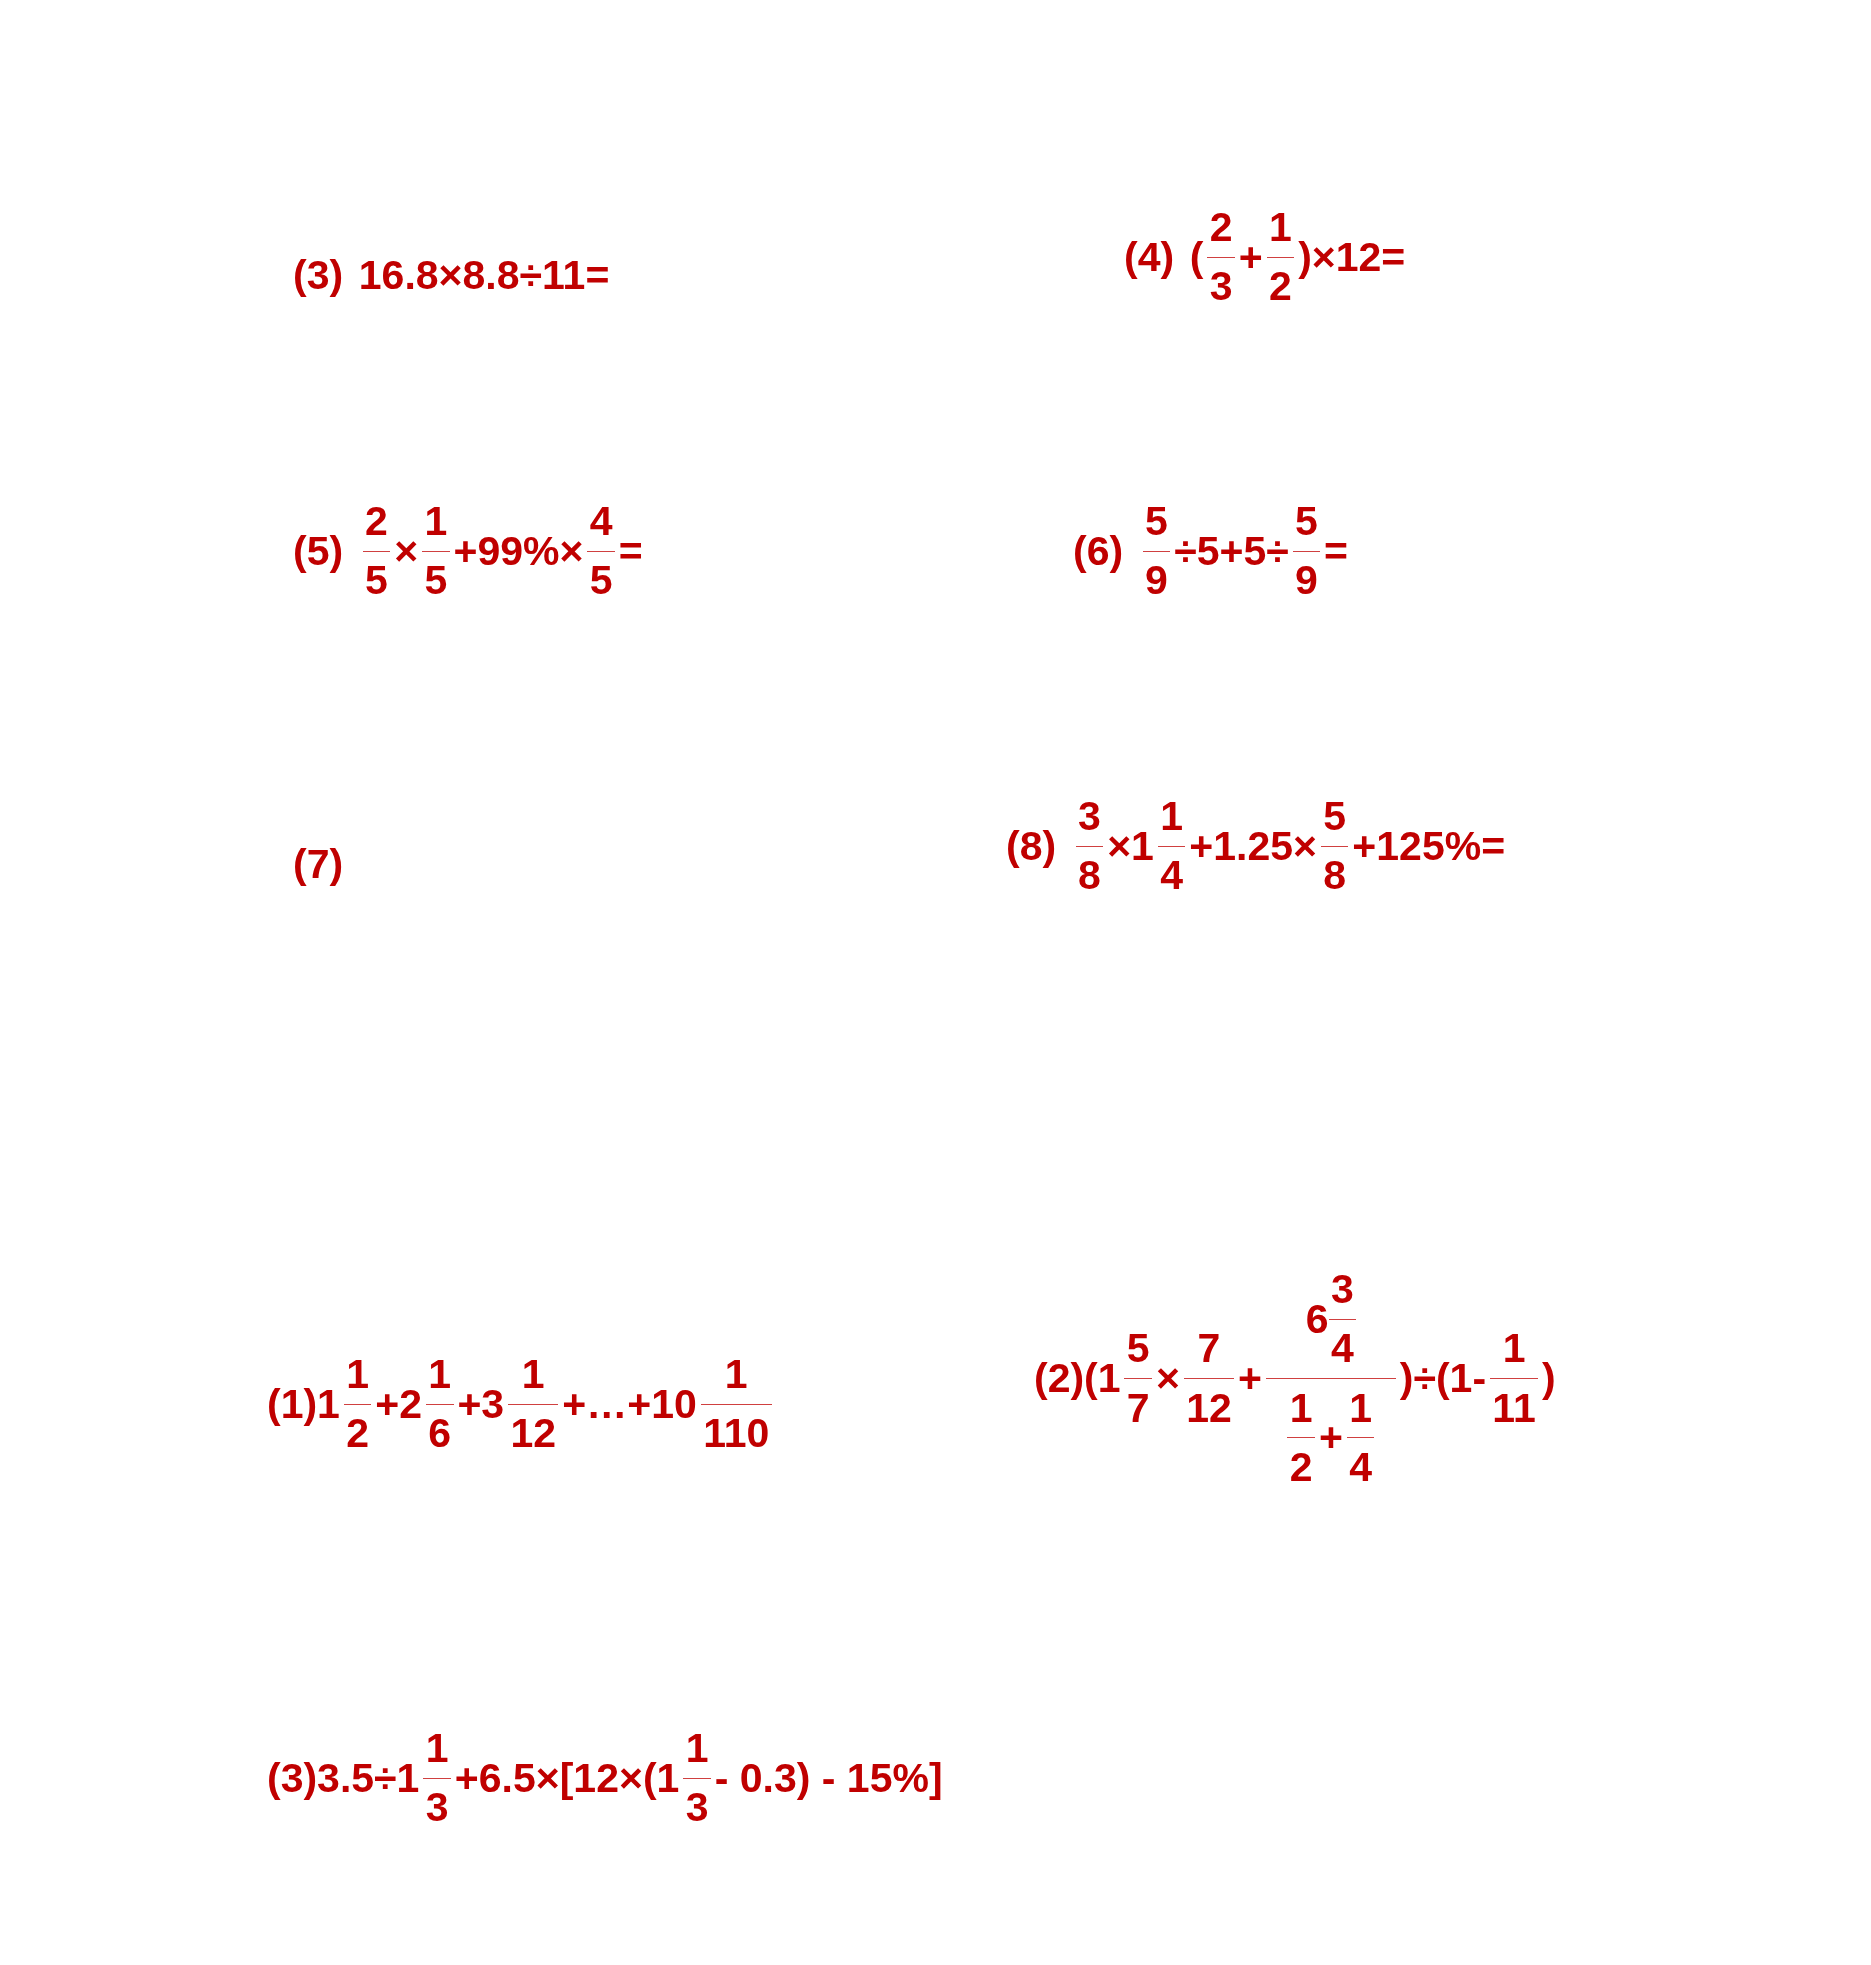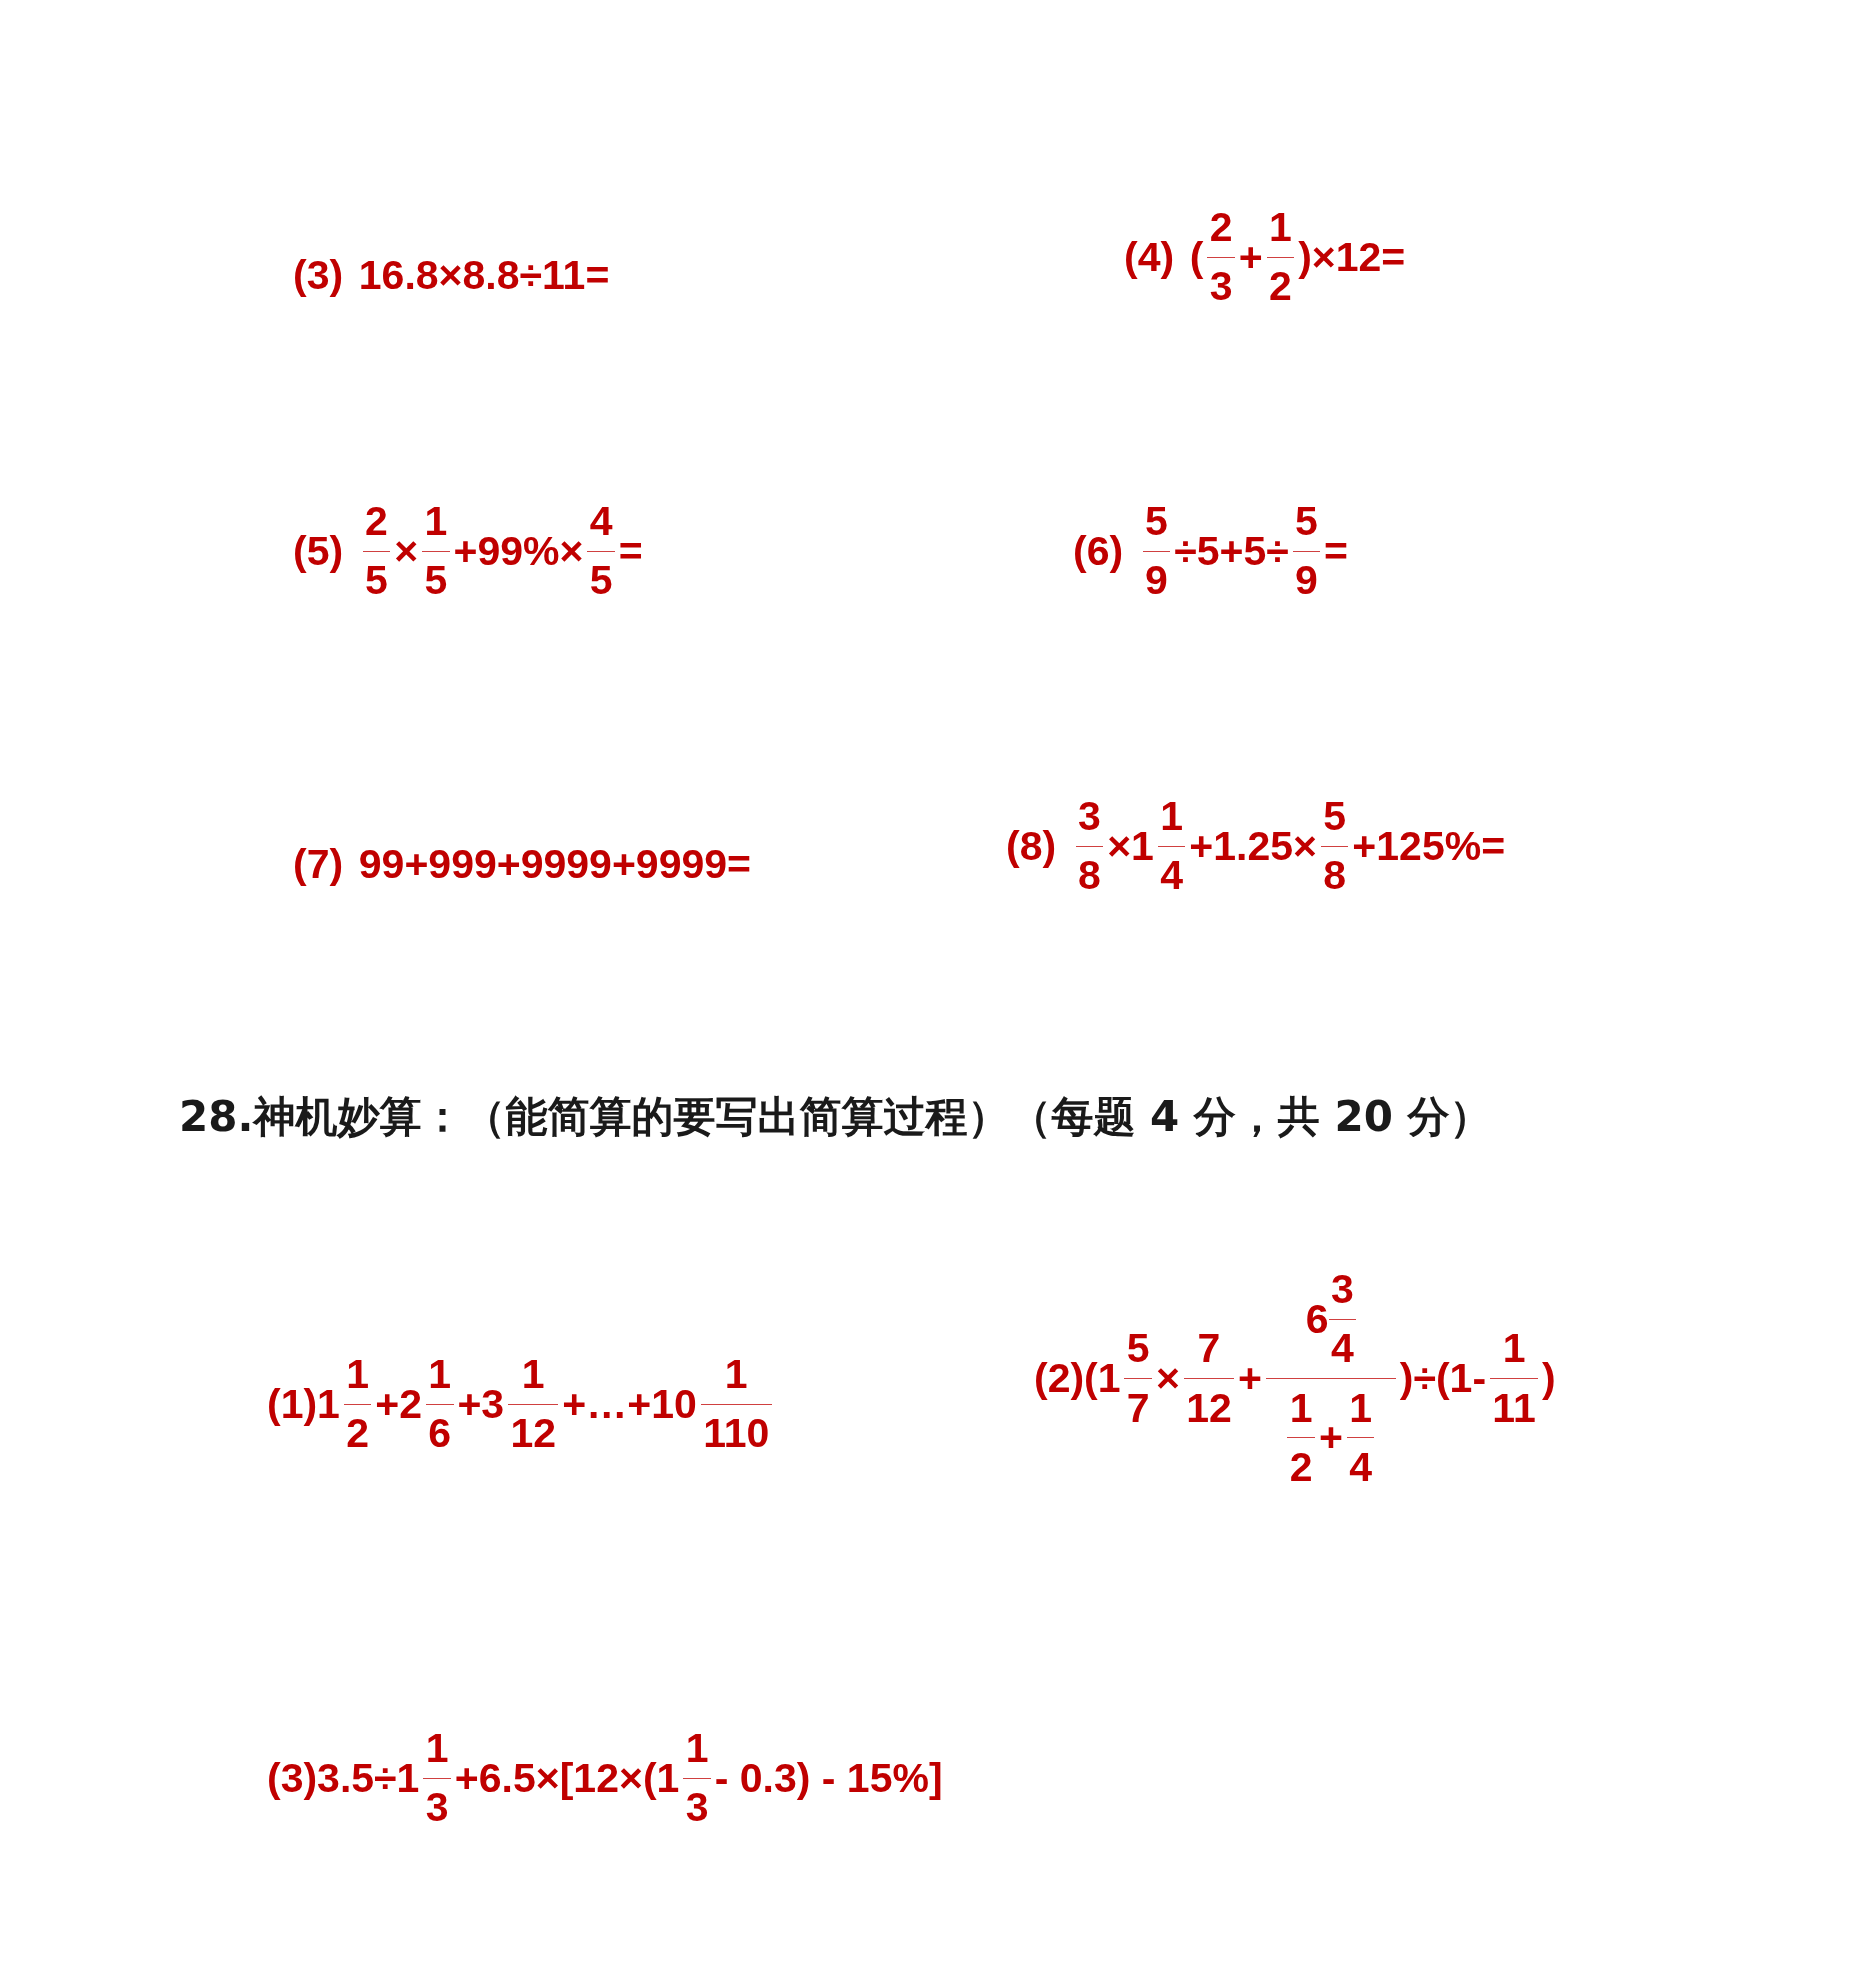--- a/index.html
+++ b/index.html
@@ -84,21 +84,20 @@
       <span class="num">5</span>
       <span class="bar"></span>
       <span class="den">9</span>
     </span>
     <span class="tok">=</span>
   </div>
 
   <div class="expr" style="left:293px; top:844px;">
     <span class="tok">(7)</span>
     <span class="gap"></span>
-    <span class="tok">99+999+9999+9999=</span>
   </div>
 
   <div class="expr" style="left:1006px; top:793px;">
     <span class="tok">(8)</span>
     <span class="gap"></span>
     <span class="frac">
       <span class="num">3</span>
       <span class="bar"></span>
       <span class="den">8</span>
     </span>
@@ -110,21 +109,20 @@
     </span>
     <span class="tok">+1.25×</span>
     <span class="frac">
       <span class="num">5</span>
       <span class="bar"></span>
       <span class="den">8</span>
     </span>
     <span class="tok">+125%=</span>
   </div>
 
-  <div class="heading">28.神机妙算：（能简算的要写出简算过程）（每题 4 分，共 20 分）</div>
 
   <div class="expr" style="left:267px; top:1351px;">
     <span class="tok">(1)</span>
     <span class="tok">1</span>
     <span class="frac">
       <span class="num">1</span>
       <span class="bar"></span>
       <span class="den">2</span>
     </span>
     <span class="tok">+2</span>

